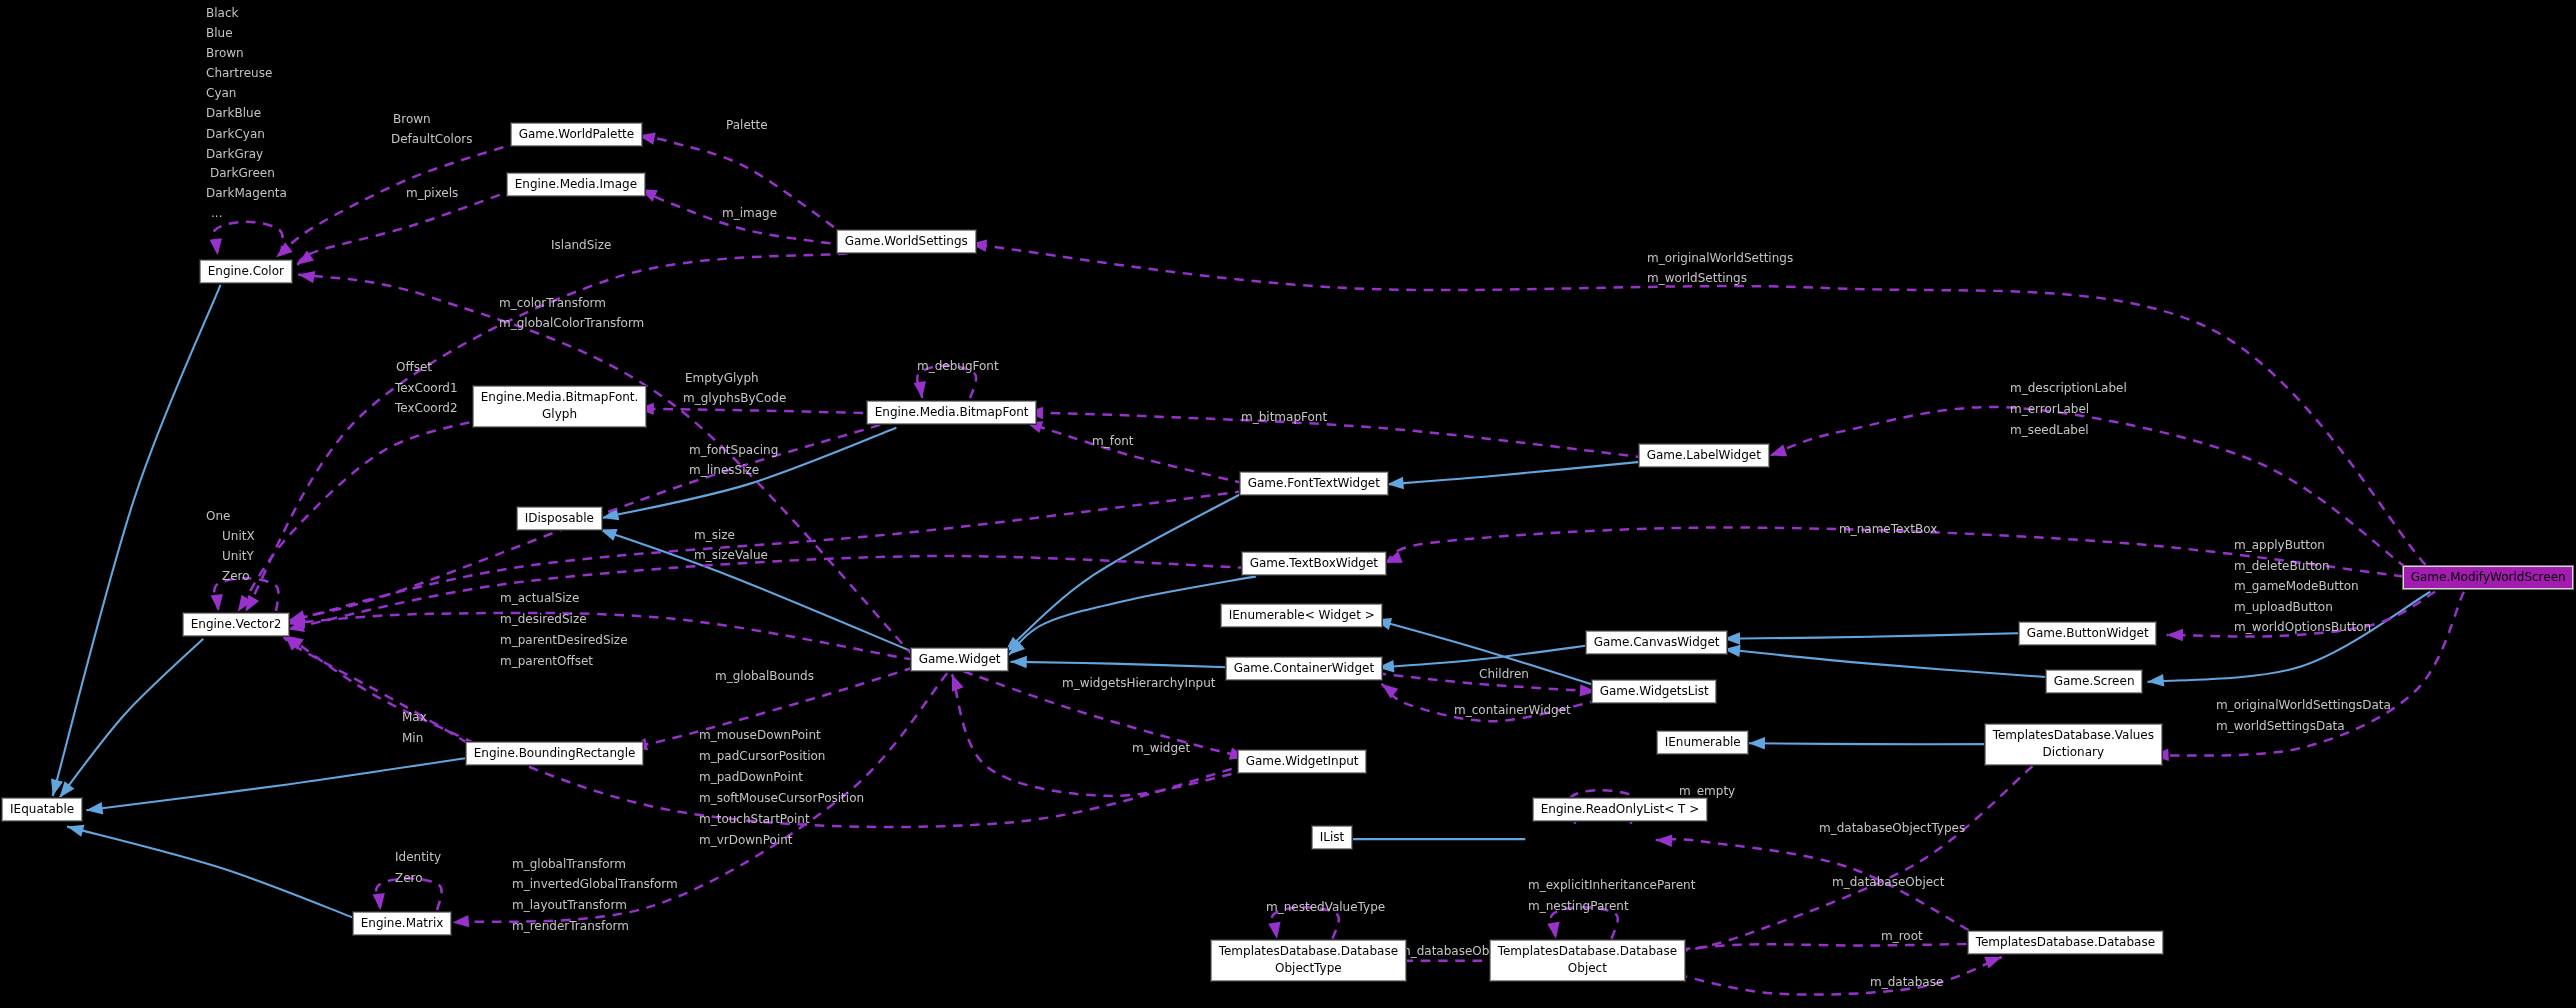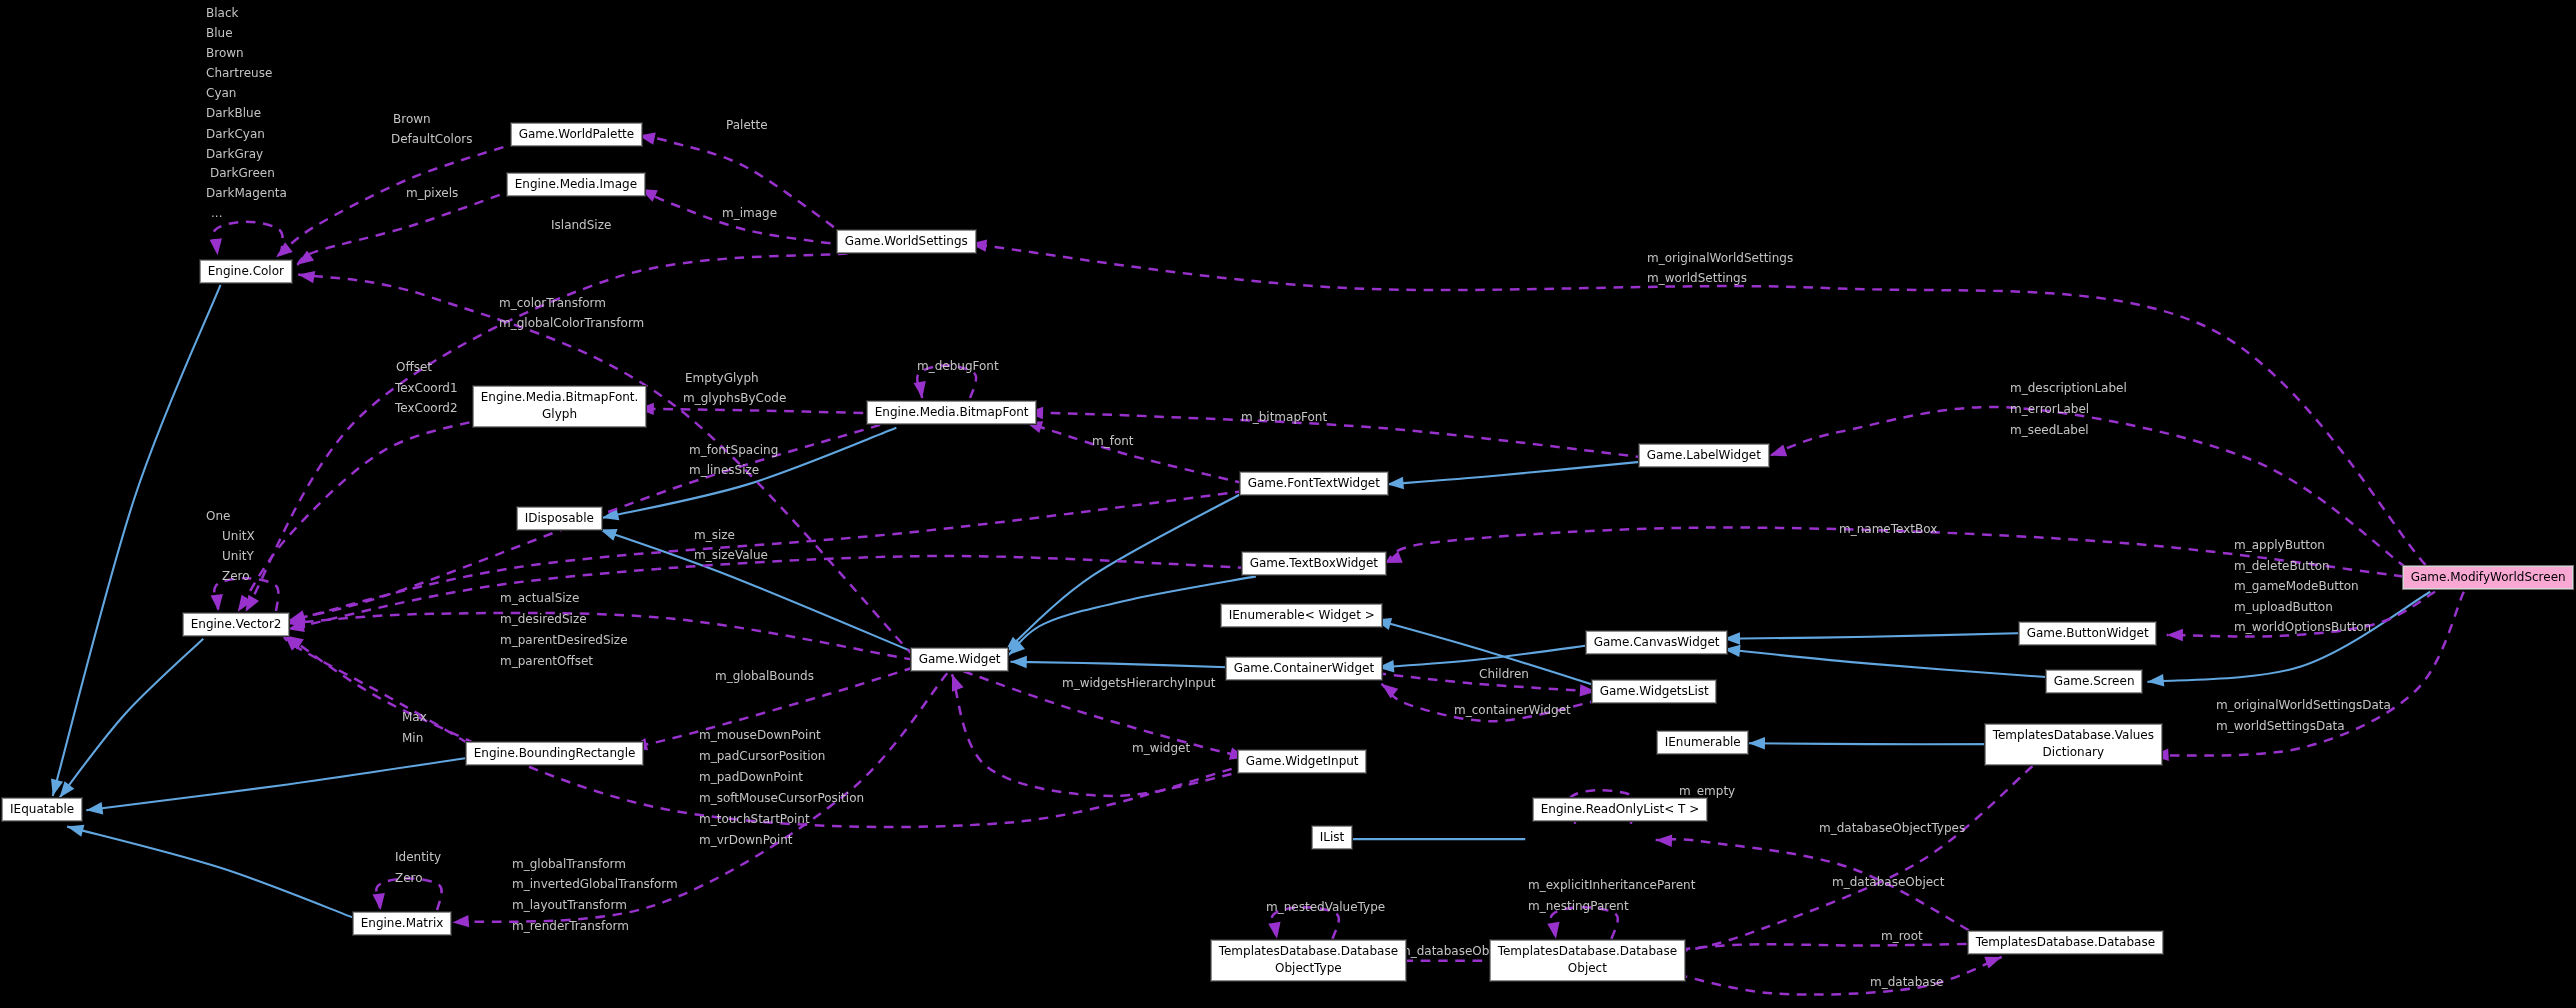--- a/index.html
+++ b/index.html
@@ -2,21 +2,21 @@
 <html><head>
 <meta charset="utf-8">
 <style>
   html,body{margin:0;padding:0;background:#000;}
   #stage{position:relative;width:2576px;height:1009px;background:#000;overflow:hidden;
          font-family:"DejaVu Sans","Liberation Sans",sans-serif;}
   #edge-svg{position:absolute;left:0;top:0;width:2576px;height:1009px;}
   .node{position:absolute;background:#fff;border:1.9px solid #8f8f8f;outline:1px solid #2b2b2b;
         color:#000;font-size:12px;line-height:1.45;padding:1.9px 6.7px;text-align:center;
         white-space:nowrap;z-index:3;}
-  .node.hl{background:#f9a8d4;border:1.9px solid #d6d6d6;outline:1px solid #6f6f6f;}
+  .node.hl{background:#a21caf;border:1.9px solid #d6d6d6;outline:1px solid #6f6f6f;}
   .elabel{position:absolute;color:#c4c4c4;font-size:12px;white-space:nowrap;z-index:2;}
 </style>
 </head>
 <body>
 
 <div id="stage">
   <svg id="edge-svg" xmlns="http://www.w3.org/2000/svg" viewBox="0 0 2687 1052">
       <path d="M230,297 C215,334.1666666666667 169.16666666666666,431.1666666666667 140,520 C110.83333333333333,608.8333333333334 69.16666666666667,778.3333333333334 55,830" fill="none" stroke="#62a6e0" stroke-width="2.2"></path>
       <polygon points="55,830 65.76399263201378,815.3239493521604 53.22674109819427,811.886315867081" fill="#62a6e0"></polygon>
       <path d="M212,666 C198.33333333333334,679.1666666666666 155,717.3333333333334 130,745 C105,772.6666666666666 73.33333333333333,817.5 62,832" fill="none" stroke="#62a6e0" stroke-width="2.2"></path>
@@ -140,21 +140,21 @@
       <div class="elabel" style="left: 206px; top: 127px;">DarkCyan</div>
       <div class="elabel" style="left: 206px; top: 147px;">DarkGray</div>
       <div class="elabel" style="left: 210px; top: 166px;">DarkGreen</div>
       <div class="elabel" style="left: 206px; top: 186px;">DarkMagenta</div>
       <div class="elabel" style="left: 211px; top: 206px;">...</div>
       <div class="elabel" style="left: 393px; top: 112px;">Brown</div>
       <div class="elabel" style="left: 391px; top: 132px;">DefaultColors</div>
       <div class="elabel" style="left: 406px; top: 186px;">m_pixels</div>
       <div class="elabel" style="left: 726px; top: 118px;">Palette</div>
       <div class="elabel" style="left: 722px; top: 206px;">m_image</div>
-      <div class="elabel" style="left: 551px; top: 218px;">IslandSize</div>
+      <div class="elabel" style="left: 551px; top: 238px;">IslandSize</div>
       <div class="elabel" style="left: 499px; top: 296px;">m_colorTransform</div>
       <div class="elabel" style="left: 499px; top: 316px;">m_globalColorTransform</div>
       <div class="elabel" style="left: 396px; top: 360px;">Offset</div>
       <div class="elabel" style="left: 395px; top: 381px;">TexCoord1</div>
       <div class="elabel" style="left: 395px; top: 401px;">TexCoord2</div>
       <div class="elabel" style="left: 685px; top: 371px;">EmptyGlyph</div>
       <div class="elabel" style="left: 683px; top: 391px;">m_glyphsByCode</div>
       <div class="elabel" style="left: 917px; top: 359px;">m_debugFont</div>
       <div class="elabel" style="left: 689px; top: 443px;">m_fontSpacing</div>
       <div class="elabel" style="left: 689px; top: 463px;">m_linesSize</div>

